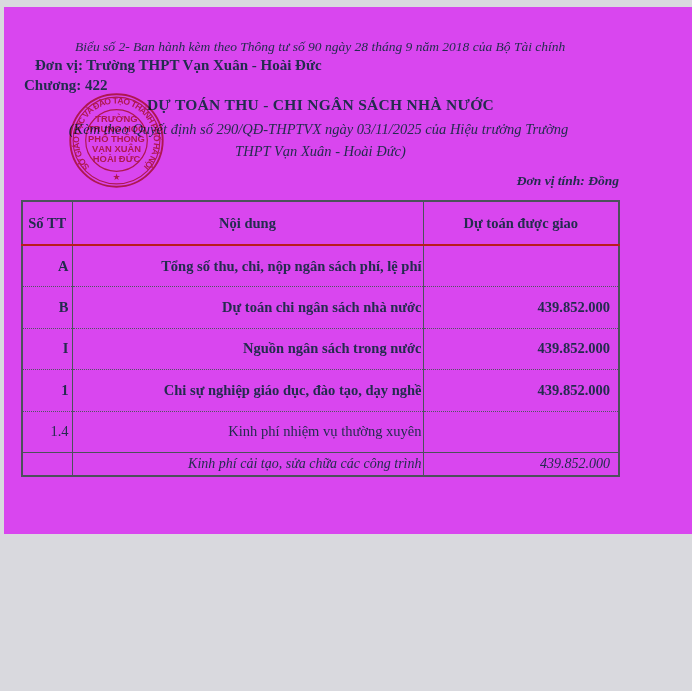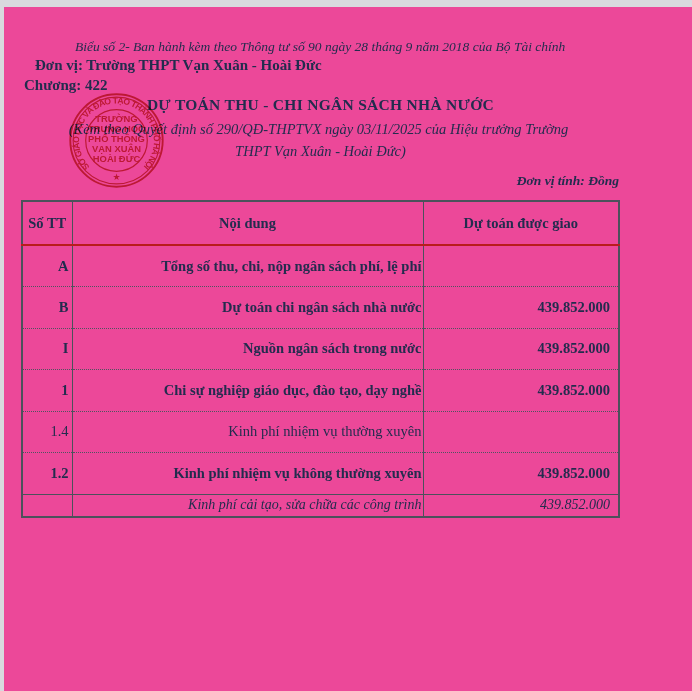--- a/index.html
+++ b/index.html
@@ -3,22 +3,22 @@
 <meta charset="utf-8">
 <style>
   html,body{margin:0;padding:0;}
   body{
     width:692px;height:691px;
     background:#d9d9de;
     font-family:"Liberation Serif","DejaVu Serif",serif;
     position:relative;overflow:hidden;
   }
   #page{
-    position:absolute;left:4px;top:7px;width:688px;height:684px;
-    background:#ec4899;
+    position:absolute;left:4px;top:7px;width:688px;height:527px;
+    background:#d946ef;
   }
   .abs{position:absolute;}
   .ink{color:#232c4e;}
   .note{left:71px;top:32px;font-style:italic;font-size:13.5px;white-space:nowrap;}
   .unit-line{left:31px;top:50px;font-weight:bold;font-size:15px;white-space:nowrap;}
   .chapter-line{left:20px;top:70px;font-weight:bold;font-size:15px;white-space:nowrap;}
   .doc-title{left:18px;top:89px;width:597px;text-align:center;font-weight:bold;font-size:15.5px;letter-spacing:.3px;}
   .subtitle1{left:18px;top:114px;width:593px;text-align:center;font-style:italic;font-size:14.5px;white-space:nowrap;}
   .subtitle2{left:18px;top:136px;width:597px;text-align:center;font-style:italic;font-size:14.5px;}
   .uom{left:415px;top:166px;width:200px;text-align:right;font-weight:bold;font-style:italic;font-size:13.5px;}
@@ -104,25 +104,20 @@
         <tr class="w-bold">
           <td class="stt">1</td>
           <td class="label">Chi sự nghiệp giáo dục, đào tạo, dạy nghề</td>
           <td class="value">439.852.000</td>
         </tr>
         <tr class="w-normal">
           <td class="stt">1.4</td>
           <td class="label">Kinh phí nhiệm vụ thường xuyên</td>
           <td class="value"></td>
         </tr>
-        <tr class="w-bold">
-          <td class="stt">1.2</td>
-          <td class="label">Kinh phí nhiệm vụ không thường xuyên</td>
-          <td class="value">439.852.000</td>
-        </tr>
         <tr class="w-italic last-row">
           <td class="stt"></td>
           <td class="label">Kinh phí cải tạo, sửa chữa các công trình</td>
           <td class="value">439.852.000</td>
         </tr>
       </tbody>
   </table>
 
   <svg id="stamp" viewBox="0 0 97 97">
     <g id="stamp-g" fill="none" stroke="#c63c3e">

